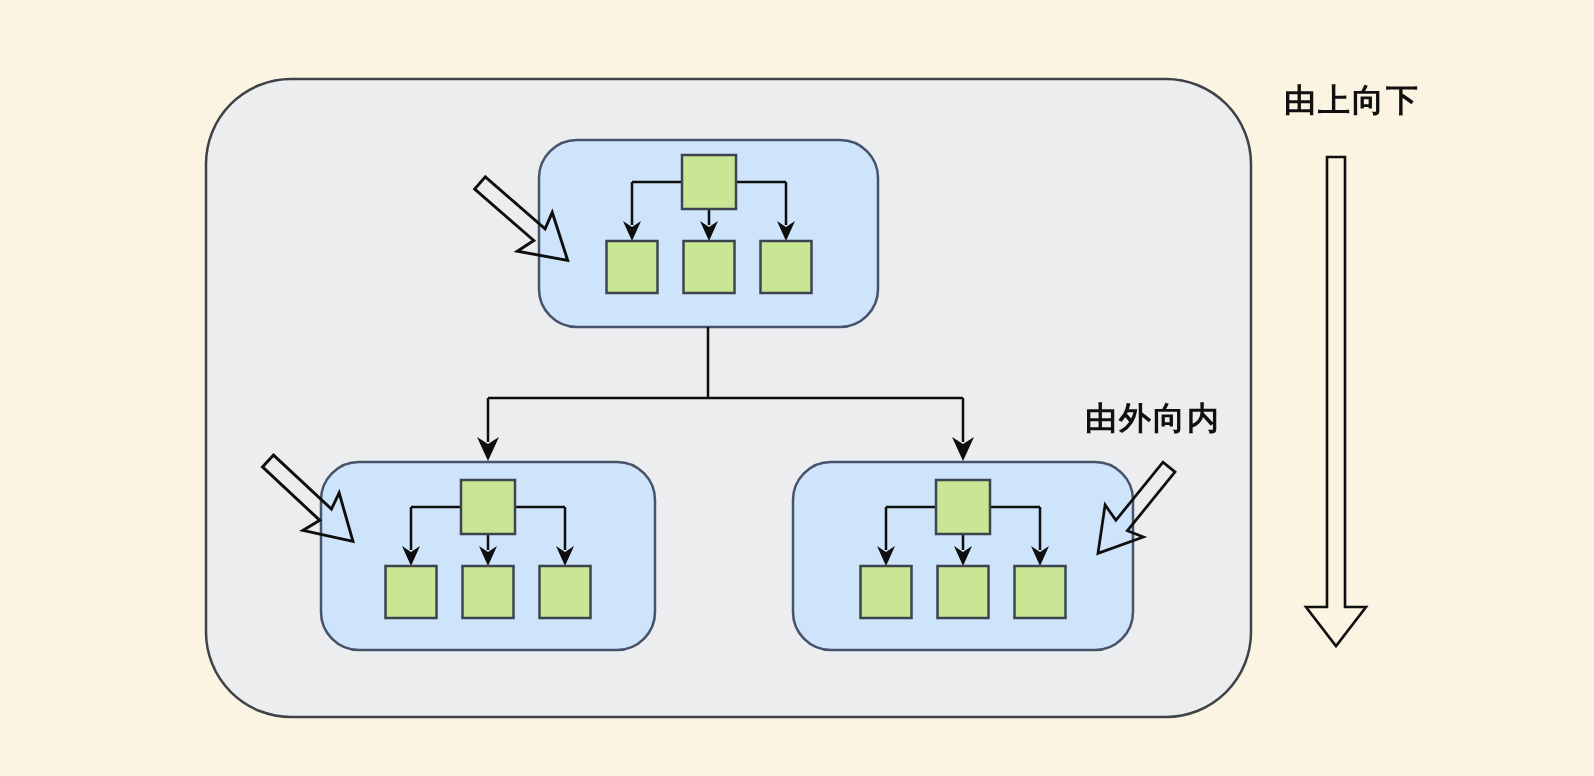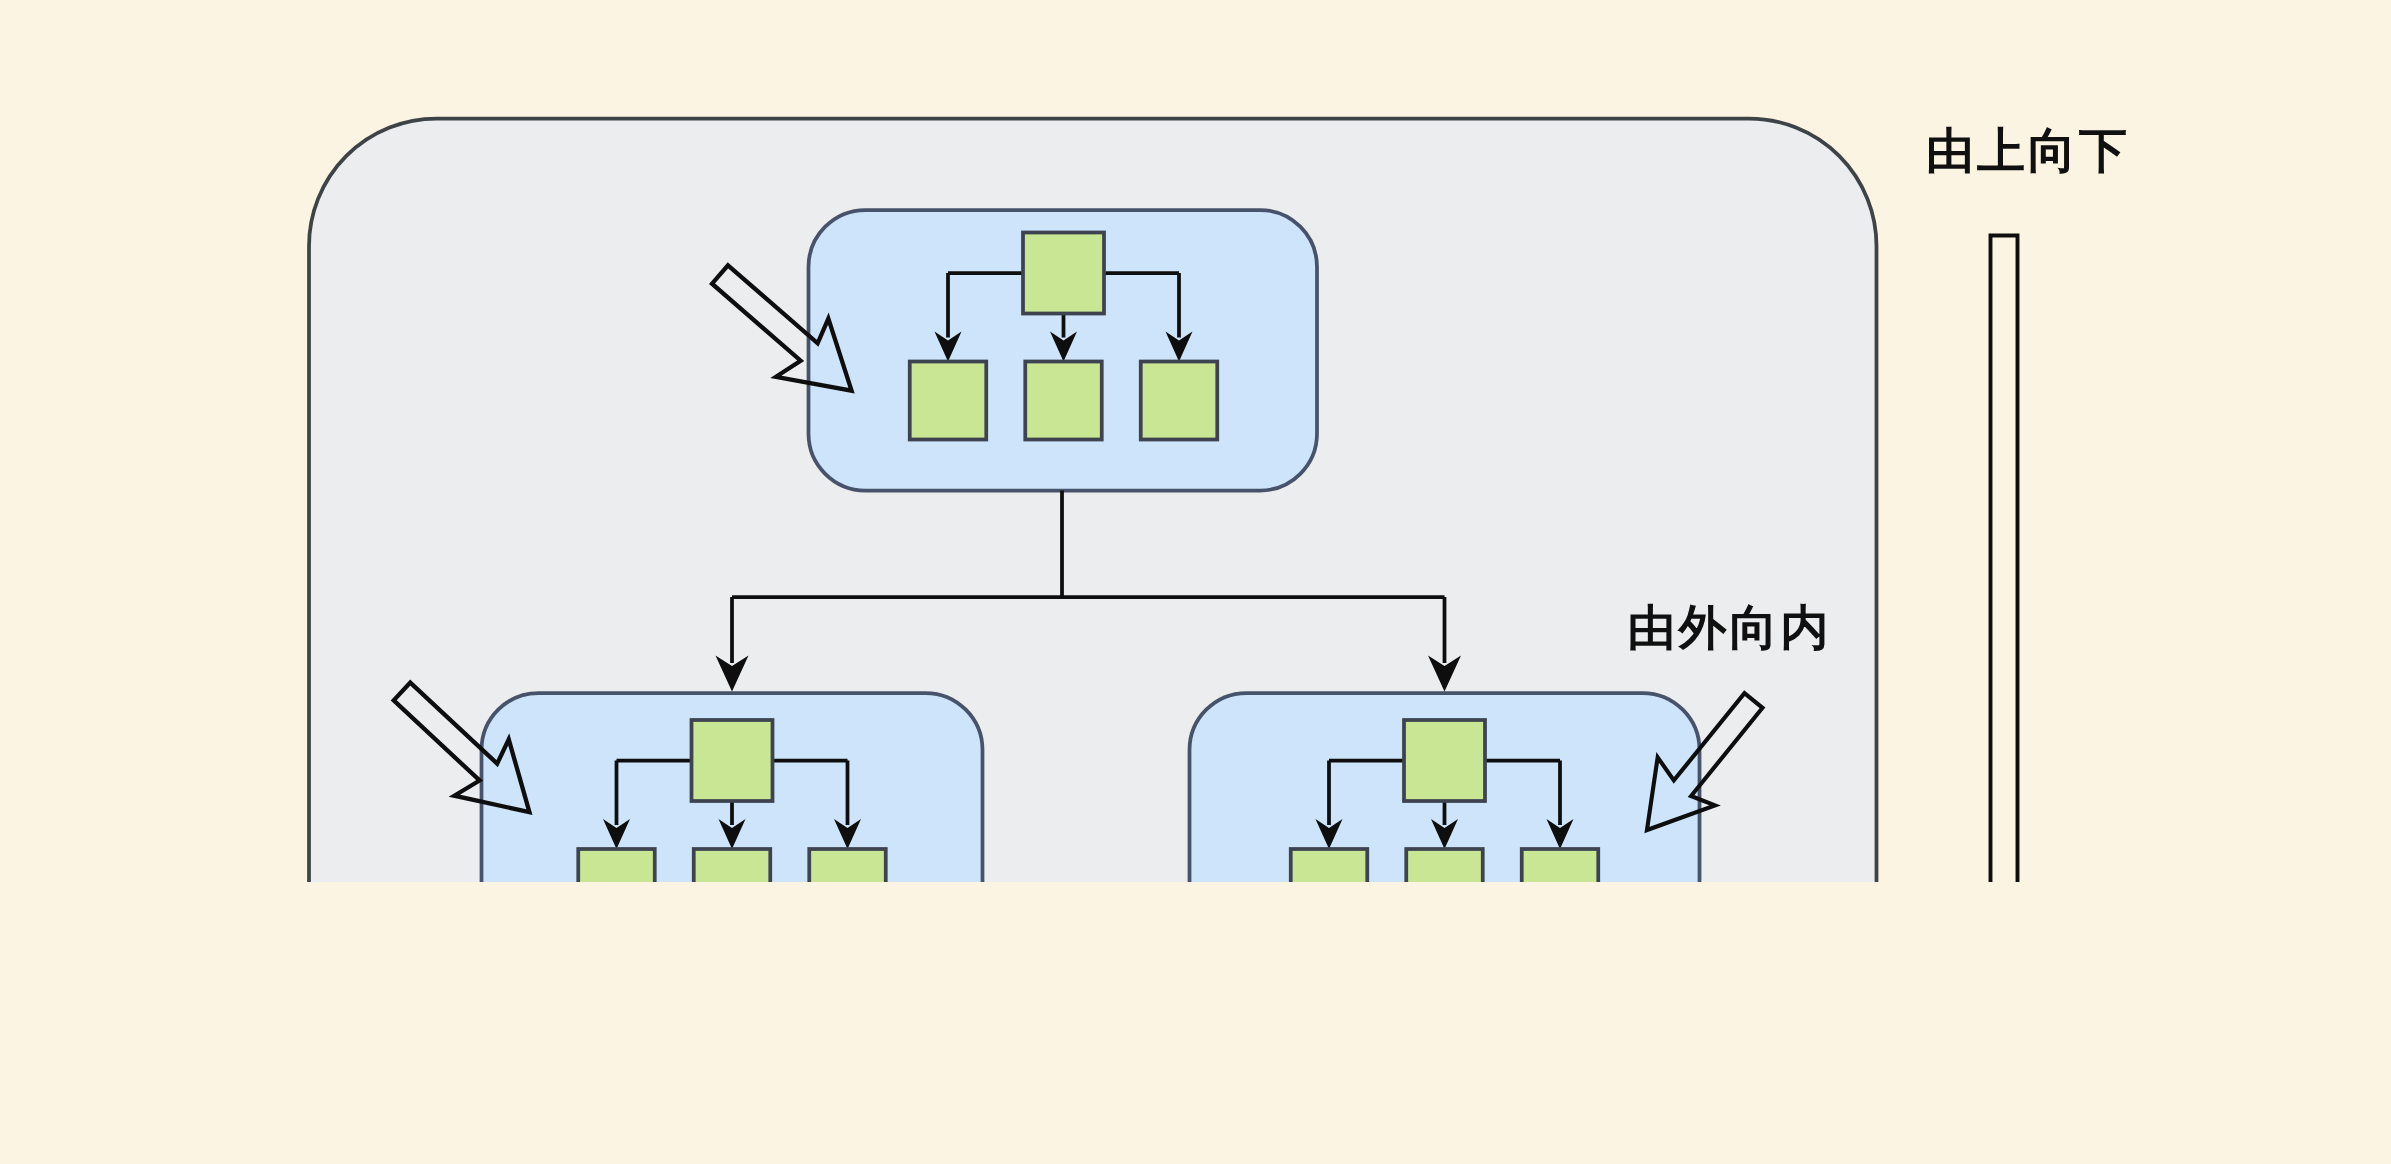--- a/index.html
+++ b/index.html
@@ -1,20 +1,20 @@
 <!DOCTYPE html>
 <html style="--background: #FBF4E2; --container-fill: #ECEDEE; --container-stroke: #3E4347; --group-fill: #CDE4FA; --group-stroke: #47526B; --node-fill: #C9E695; --node-stroke: #3D4450; --line: #0E0E0E;"><head>
 <meta charset="utf-8">
 <style>
   html, body { margin: 0; padding: 0; }
   body { background: var(--background, #FBF4E2); }
   .stage {
     position: relative;
     width: 1594px;
-    height: 588px;
+    height: 776px;
     overflow: hidden;
     background: var(--background, #FBF4E2);
     font-family: "DejaVu Sans", "Liberation Sans", sans-serif;
   }
   .stage svg { position: absolute; left: 0; top: 0; }
   .container-rect { fill: var(--container-fill); stroke: var(--container-stroke); stroke-width: 2.5; }
   .group-rect { fill: var(--group-fill); stroke: var(--group-stroke); stroke-width: 2.5; }
   .node { fill: var(--node-fill); stroke: var(--node-stroke); stroke-width: 2.5; }
   .ln { stroke: var(--line); stroke-width: 2.5; fill: none; }
   .ah { fill: var(--line); stroke: none; }

